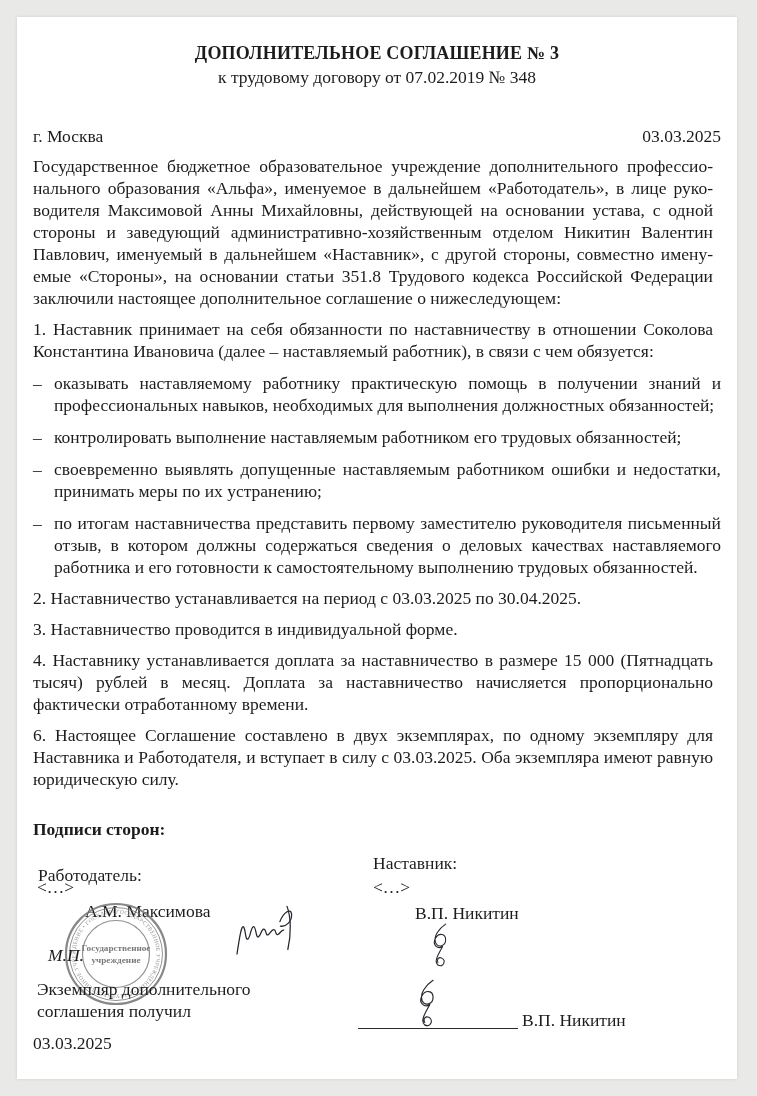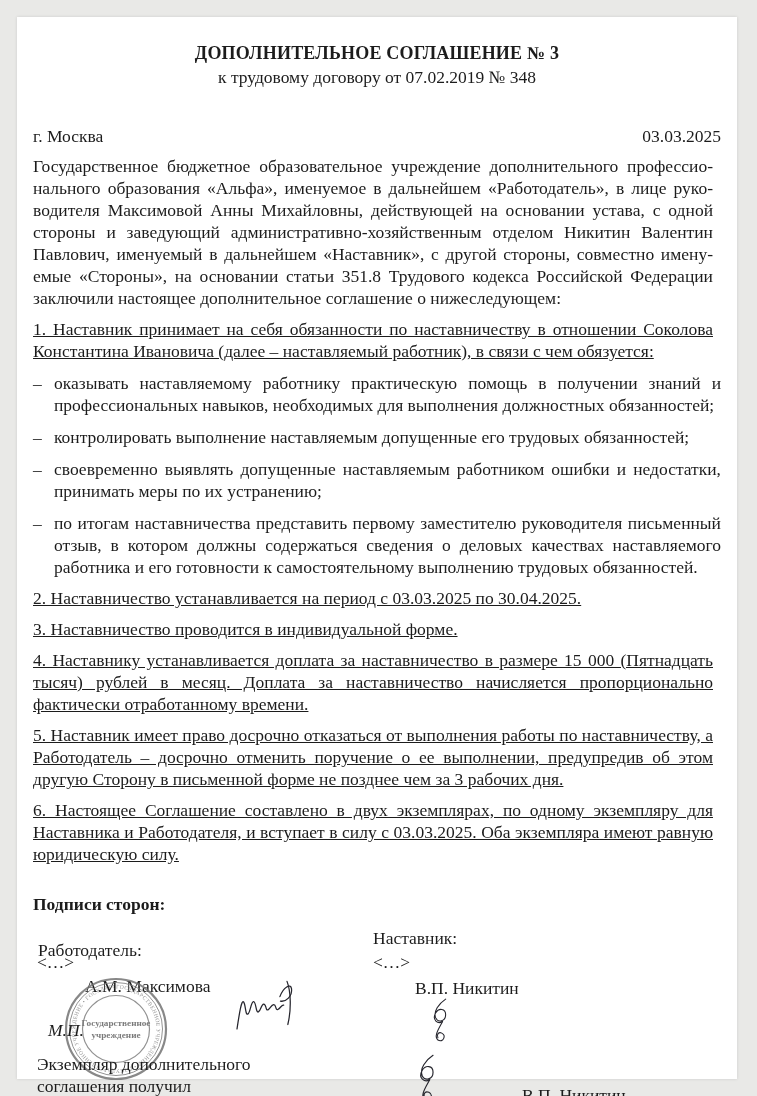--- a/index.html
+++ b/index.html
@@ -20,21 +20,21 @@
   }
   .doc-subtitle { text-align:center; font-size:17.5px; line-height:22px; }
   .meta-row {
     display:flex; justify-content:space-between;
     margin-top:37px; font-size:17.5px; line-height:22px;
   }
   .para {
     margin:8px 8px 0 0; font-size:17.5px; line-height:22px;
     text-align:justify; hyphens:manual; -webkit-hyphens:manual;
   }
-  .clause { margin-top:9px;text-decoration:underline; }
+  .clause { margin-top:9px; }
   .bullet-row {
     position:relative; margin:10px 0 0 0; padding-left:21px;
     font-size:17.5px; line-height:22px; text-align:justify;
     hyphens:manual; -webkit-hyphens:manual;
   }
   .bullet-dash { position:absolute; left:0; top:0; }
   .sig-heading { margin:28px 0 0 0; font-size:17.5px; line-height:22px;font-weight:bold; }
   .sig-area { position:relative; height:218px; margin-top:4px; font-size:17.5px; }
   .abs { position:absolute; line-height:22px; }
   .stamp-wrap { opacity:.82; }
@@ -62,36 +62,35 @@
 
     <p class="para clause">1. Наставник принимает на себя обязанности по наставничеству в отношении Соколова Константина Ивановича (далее – наставляемый работник), в связи с чем обязуется:</p>
 
     <div>
       <div class="bullet-row">
         <span class="bullet-dash">–</span>
         <span>оказывать наставляемому работнику практическую помощь в получении знаний и профессиональных навыков, необходимых для выполнения должностных обязан­ностей;</span>
       </div>
       <div class="bullet-row">
         <span class="bullet-dash">–</span>
-        <span>контролировать выполнение наставляемым допущенные его трудовых обязанностей;</span>
+        <span>контролировать выполнение наставляемым работником его трудовых обязанностей;</span>
       </div>
       <div class="bullet-row">
         <span class="bullet-dash">–</span>
         <span>своевременно выявлять допущенные наставляемым работником ошибки и недо­статки, принимать меры по их устранению;</span>
       </div>
       <div class="bullet-row">
         <span class="bullet-dash">–</span>
         <span>по итогам наставничества представить первому заместителю руководителя пись­менный отзыв, в котором должны содержаться сведения о деловых качествах наставляемого работника и его готовности к самостоятельному выполнению тру­довых обязанностей.</span>
       </div>
     </div>
 
     <p class="para clause">2. Наставничество устанавливается на период с 03.03.2025 по 30.04.2025.</p>
     <p class="para clause">3. Наставничество проводится в индивидуальной форме.</p>
     <p class="para clause">4. Наставнику устанавливается доплата за наставничество в размере 15&nbsp;000 (Пятнад­цать тысяч) рублей в месяц. Доплата за наставничество начисляется пропорционально фактически отработанному времени.</p>
-    <p class="para clause">5. Наставник имеет право досрочно отказаться от выполнения работы по наставниче­ству, а Работодатель – досрочно отменить поручение о ее выполнении, предупредив об этом другую Сторону в письменной форме не позднее чем за 3 рабочих дня.</p>
     <p class="para clause">6. Настоящее Соглашение составлено в двух экземплярах, по одному экземпляру для Наставника и Работодателя, и вступает в силу с 03.03.2025. Оба экземпляра имеют рав­ную юридическую силу.</p>
 
     <p class="sig-heading">Подписи сторон:</p>
 
     <div class="sig-area">
 
       <div class="abs" style="left:5px; top:20px;">Работодатель:</div>
       <div class="abs" style="left:4px; top:32px;">&lt;…&gt;</div>
       <div class="abs" style="left:52px; top:56px;">А.М. Максимова</div>
 

